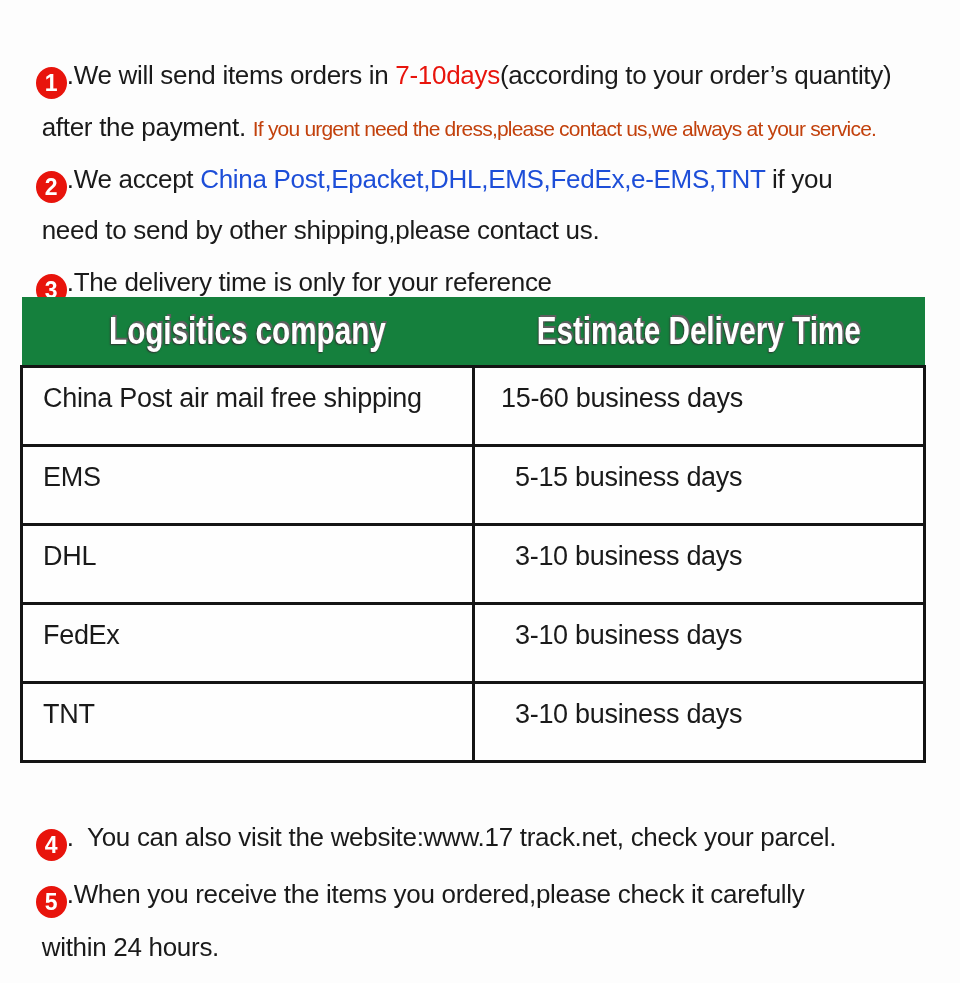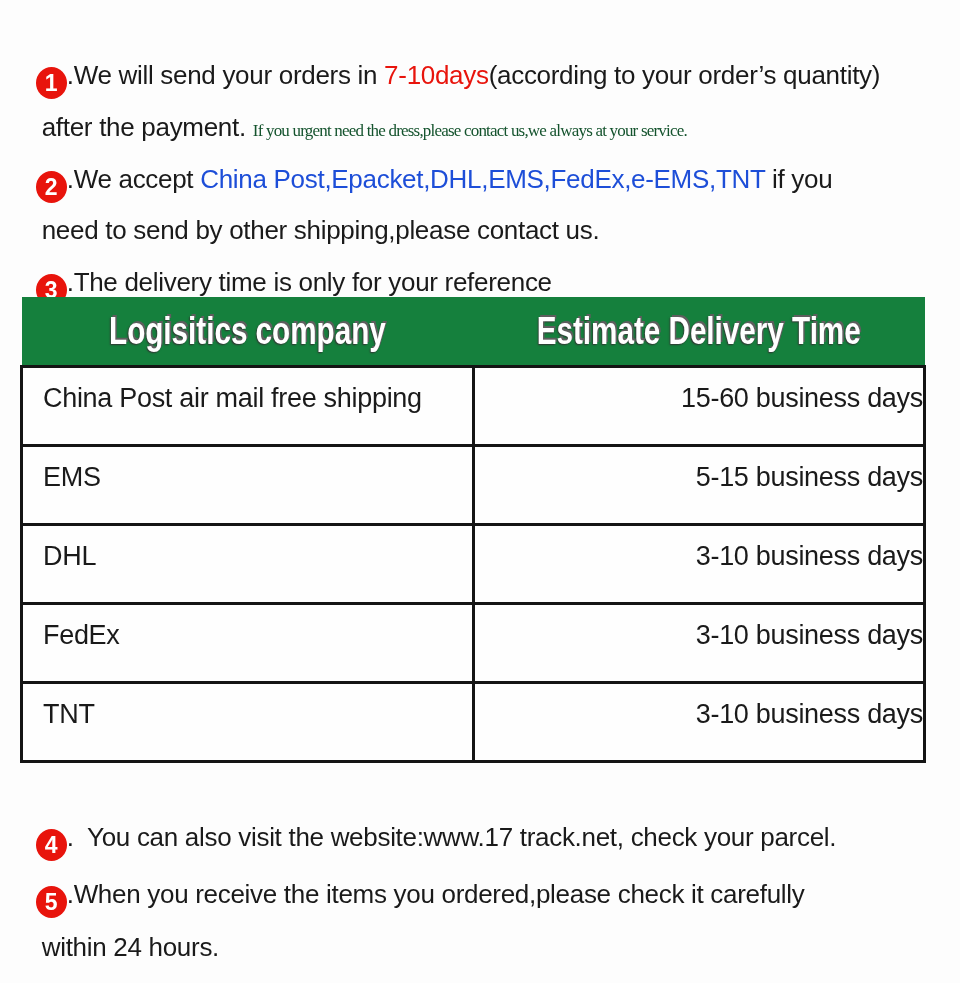--- a/index.html
+++ b/index.html
@@ -27,24 +27,23 @@
     text-align:center;
     line-height:32px;
     font-size:23px;
     font-weight:bold;
     vertical-align:-7px;
     letter-spacing:0;
   }
   .red-bold{color:#e8140c;font-weight:normal;}
   .dark-red{color:#1d4ed8;}
   .narrow-red{
-    color:#14532d;
-    font-size:17px;
+    color:#c2410c;
+    font-size:21px;
     letter-spacing:-0.8px;
-    font-family:Liberation Serif, serif;
   }
   table.ship{
     position:absolute;
     left:20px;top:297px;
     width:903px;
     border-collapse:collapse;
     table-layout:fixed;
   }
   table.ship col.c1{width:452px;}
   table.ship col.c2{width:451px;}
@@ -70,30 +69,30 @@
   table.ship td{
     border:3px solid #141414;
     height:60px;
     font-size:27px;
     letter-spacing:-0.3px;
     vertical-align:middle;
     padding:0 0 16px 20px;
     white-space:pre;
     background:#fefefe;
   }
-  table.ship td.c2{padding-left:26px;text-align:right;}
+  table.ship td.c2{padding-left:26px;}
   table.ship td.indent span{padding-left:14px;}
 </style>
 </head>
 <body>
 
 <div class="page">
 
   <div class="line" style="left:8px;top:24px;">
-    <span class="badge">1</span><span>.We will send your orders in </span><span class="red-bold">7-10days</span><span>(according to your order’s quantity)</span>
+    <span class="badge">1</span><span>.We will send items orders in </span><span class="red-bold">7-10days</span><span>(according to your order’s quantity)</span>
   </div>
   <div class="line" style="left:14px;top:76px;">
     <span>after the payment. </span><span class="narrow-red">If you urgent need the dress,please contact us,we always at your service.</span>
   </div>
 
   <div class="line" style="left:8px;top:128px;">
     <span class="badge">2</span><span>.We accept </span><span class="dark-red">China Post,Epacket,DHL,EMS,FedEx,e-EMS,TNT</span><span> if you</span>
   </div>
   <div class="line" style="left:14px;top:179px;">
     <span>need to send by other shipping,please contact us.</span>

